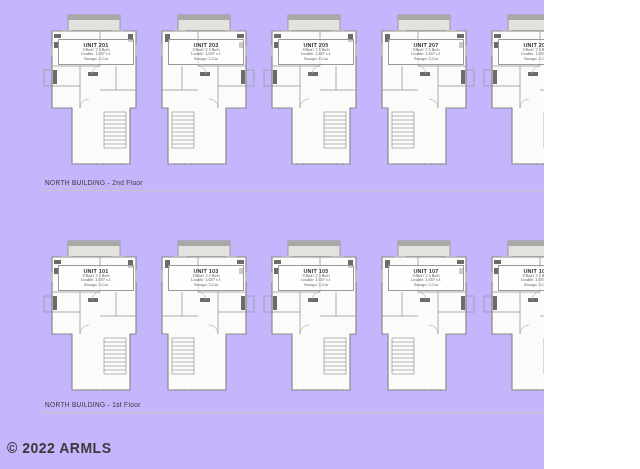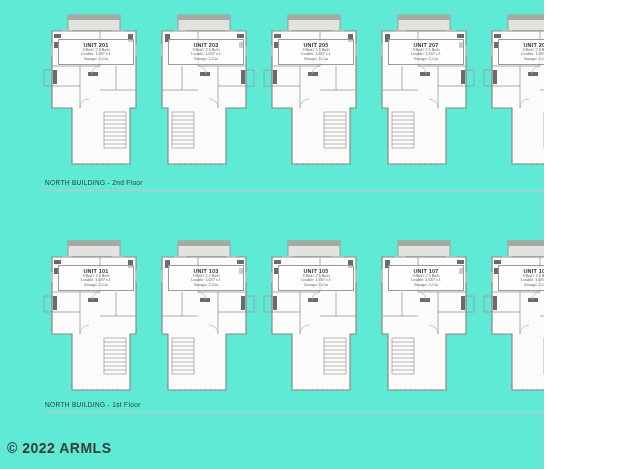--- a/index.html
+++ b/index.html
@@ -1,19 +1,19 @@
 <!DOCTYPE html>
 <html><head>
 <meta charset="utf-8">
 <style>
   html,body{margin:0;padding:0;}
   .sheet{
     position:relative;
     width:544px;height:469px;
-    background:#5eead4;
+    background:#c4b5fd;
     font-family:"Liberation Sans", sans-serif;
     overflow:hidden;
   }
   .row{position:absolute;left:42px;display:flex;gap:6px;}
   .row-1{top:12px;}
   .row-2{top:238px;}
   .unit{position:relative;width:104px;height:158px;}
   .unit svg{width:100%;height:100%;display:block;}
   .mir svg{transform:scaleX(-1);}
   .ulabel{

